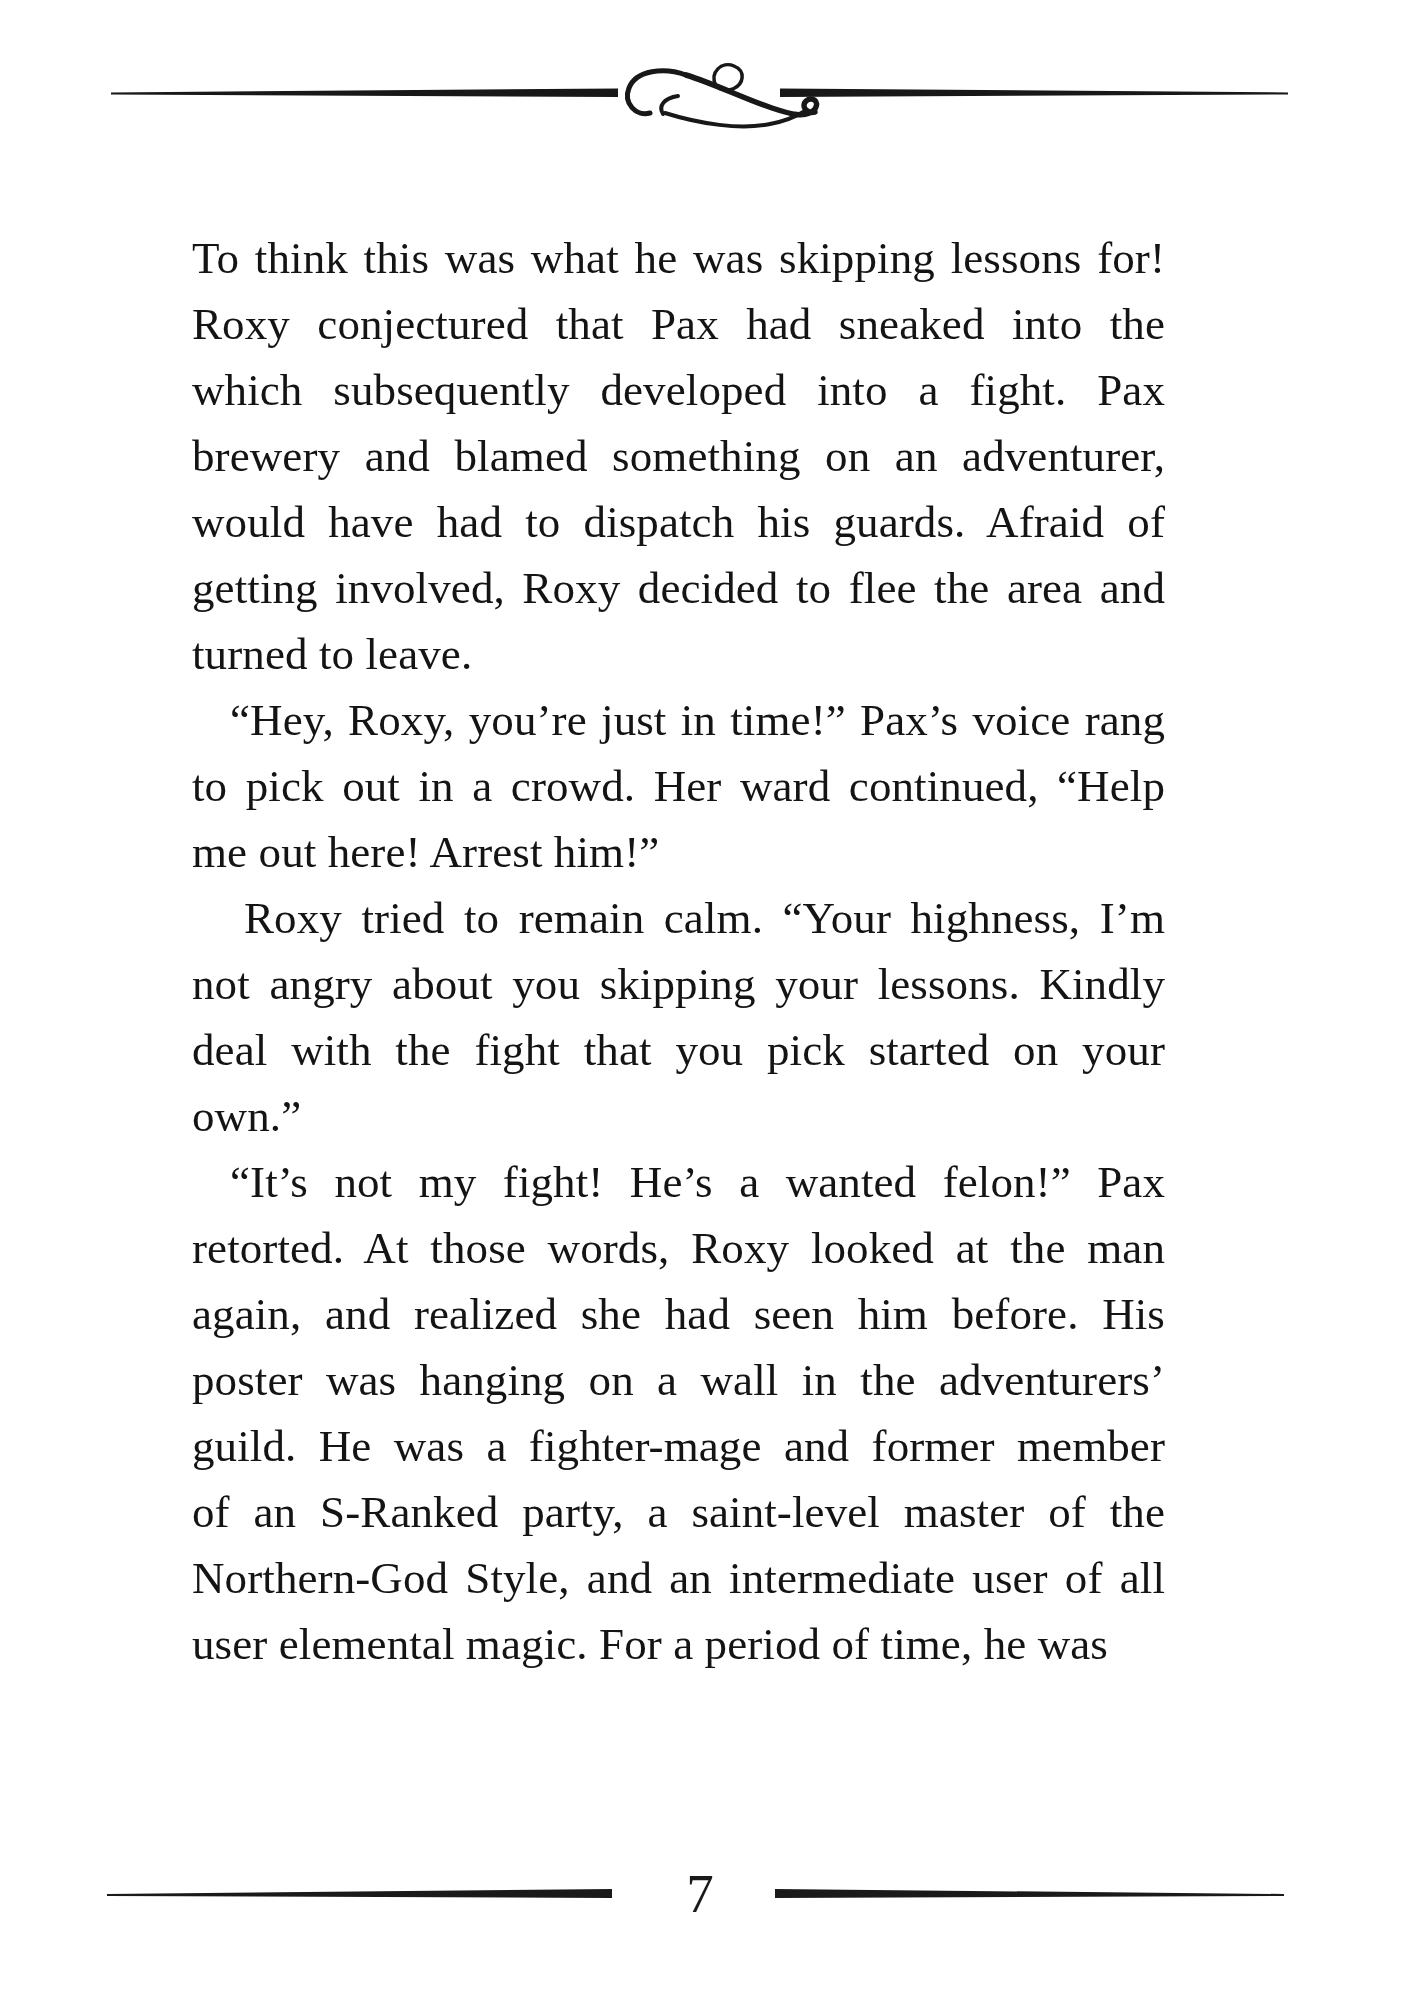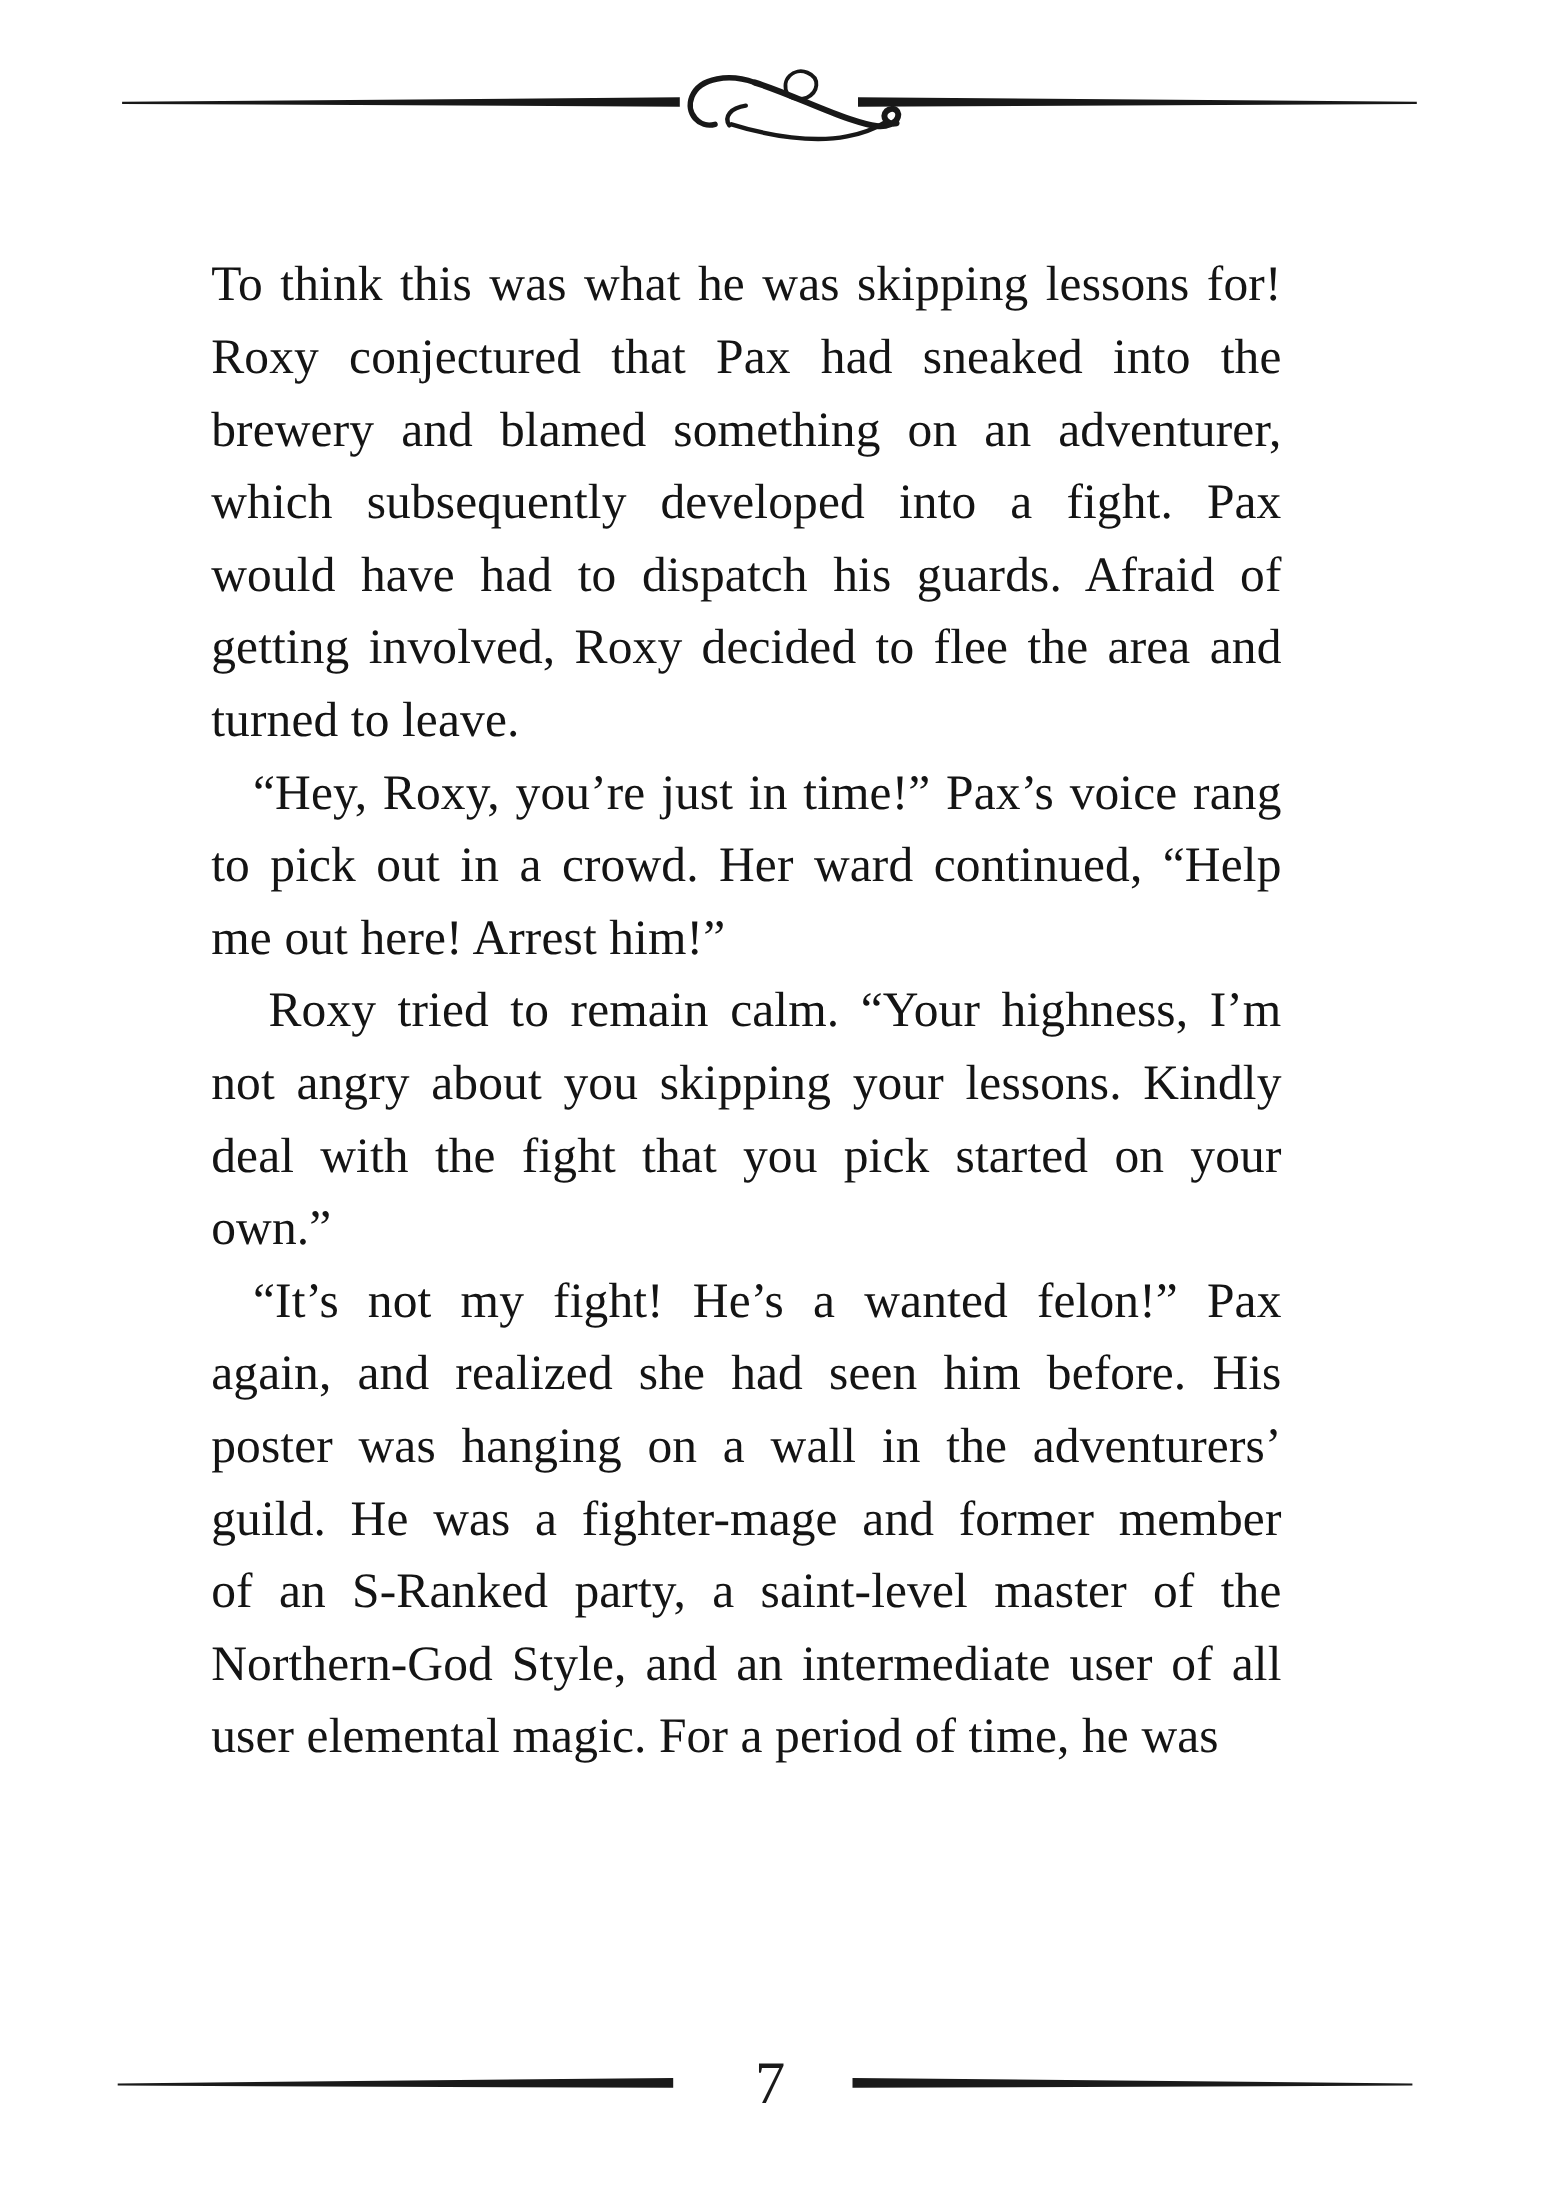--- a/index.html
+++ b/index.html
@@ -64,39 +64,40 @@
       <path d="M 665 113 C 700 124, 740 130, 770 124 C 786 121, 797 116, 805 111" stroke-width="4"></path>
 
       <path d="M 716 86 C 709 72, 722 61, 734 66 C 746 71, 744 84, 733 89 C 727 91, 720 90, 716 86" stroke-width="3.5"></path>
     </g>
   </svg>
 
   <div class="text-block">
       <div class="para">
         <div class="line">To think this was what he was skipping lessons for!</div>
         <div class="line">Roxy conjectured that Pax had sneaked into the</div>
+        <div class="line">which subsequently developed into a fight. Pax</div>
         <div class="line">brewery and blamed something on an adventurer,</div>
-        <div class="line">which subsequently developed into a fight. Pax</div>
         <div class="line">would have had to dispatch his guards. Afraid of</div>
         <div class="line">getting involved, Roxy decided to flee the area and</div>
         <div class="line last">turned to leave.</div>
       </div>
       <div class="para">
         <div class="line" style="text-indent: 38px;">“Hey, Roxy, you’re just in time!” Pax’s voice rang</div>
         <div class="line">to pick out in a crowd. Her ward continued, “Help</div>
         <div class="line last">me out here! Arrest him!”</div>
       </div>
       <div class="para">
         <div class="line" style="text-indent: 52px;">Roxy tried to remain calm. “Your highness, I’m</div>
         <div class="line">not angry about you skipping your lessons. Kindly</div>
         <div class="line">deal with the fight that you pick started on your</div>
         <div class="line last">own.”</div>
       </div>
       <div class="para">
         <div class="line" style="text-indent: 38px; font-family: Liberation Serif, serif;">“It’s not my fight! He’s a wanted felon!” Pax</div>
+        <div class="line">retorted. At those words, Roxy looked at the man</div>
         <div class="line">again, and realized she had seen him before. His</div>
         <div class="line">poster was hanging on a wall in the adventurers’</div>
         <div class="line">guild. He was a fighter-mage and former member</div>
         <div class="line">of an S-Ranked party, a saint-level master of the</div>
         <div class="line">Northern-God Style, and an intermediate user of all</div>
         <div class="line last">user elemental magic. For a period of time, he was</div>
       </div>
     </div>
 
   <svg id="footer-svg" class="deco-svg" width="1404" height="18" viewBox="0 0 1404 18">

